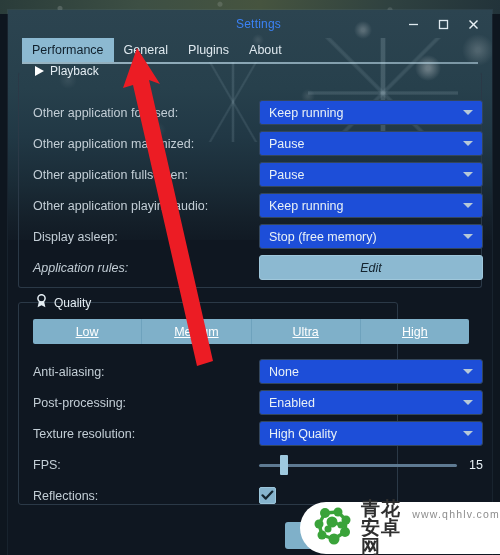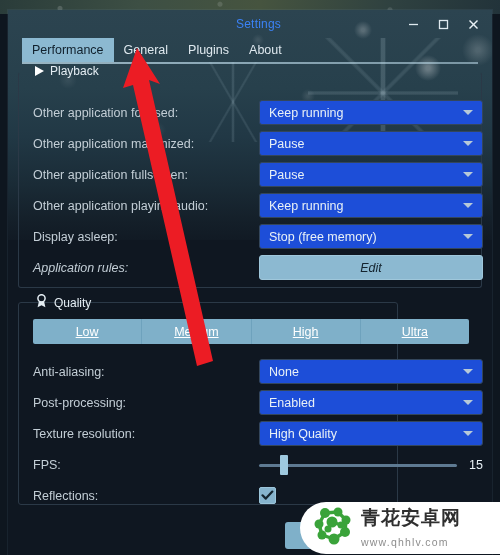--- a/index.html
+++ b/index.html
@@ -342,21 +342,21 @@
     background: #ffffff;
     border-radius: 26px 0 0 26px;
   }
   .wm-inner {
     position: relative;
     display: flex;
     align-items: center;
     gap: 7px;
     padding-left: 20px;
   }
-  .wm-text { display: flex; flex-direction: column; line-height: 1; }
+  .wm-text { display: flex; line-height: 1; }
   .wm-cn {
     font-size: 19px;
     font-weight: bold;
     color: #2f2f2f;
     letter-spacing: 1px;
   }
   .wm-url {
     font-size: 10.5px;
     color: #8d8d8d;
     letter-spacing: 1.2px;
@@ -484,24 +484,24 @@
       </div>
 
       <div class="segmented">
         <div class="seg">
             <span>Low</span>
           </div>
         <div class="seg">
             <span>Medium</span>
           </div>
         <div class="seg">
-            <span>High</span>
+            <span>Ultra</span>
           </div>
         <div class="seg">
-            <span>Ultra</span>
+            <span>High</span>
           </div>
       </div>
 
       <div class="row" style="top:53px;">
         <div class="row-label">Anti-aliasing:</div>
         <div class="dropdown">
           <span class="dd-value">None</span>
           <span class="caret"></span>
         </div>
       </div>

